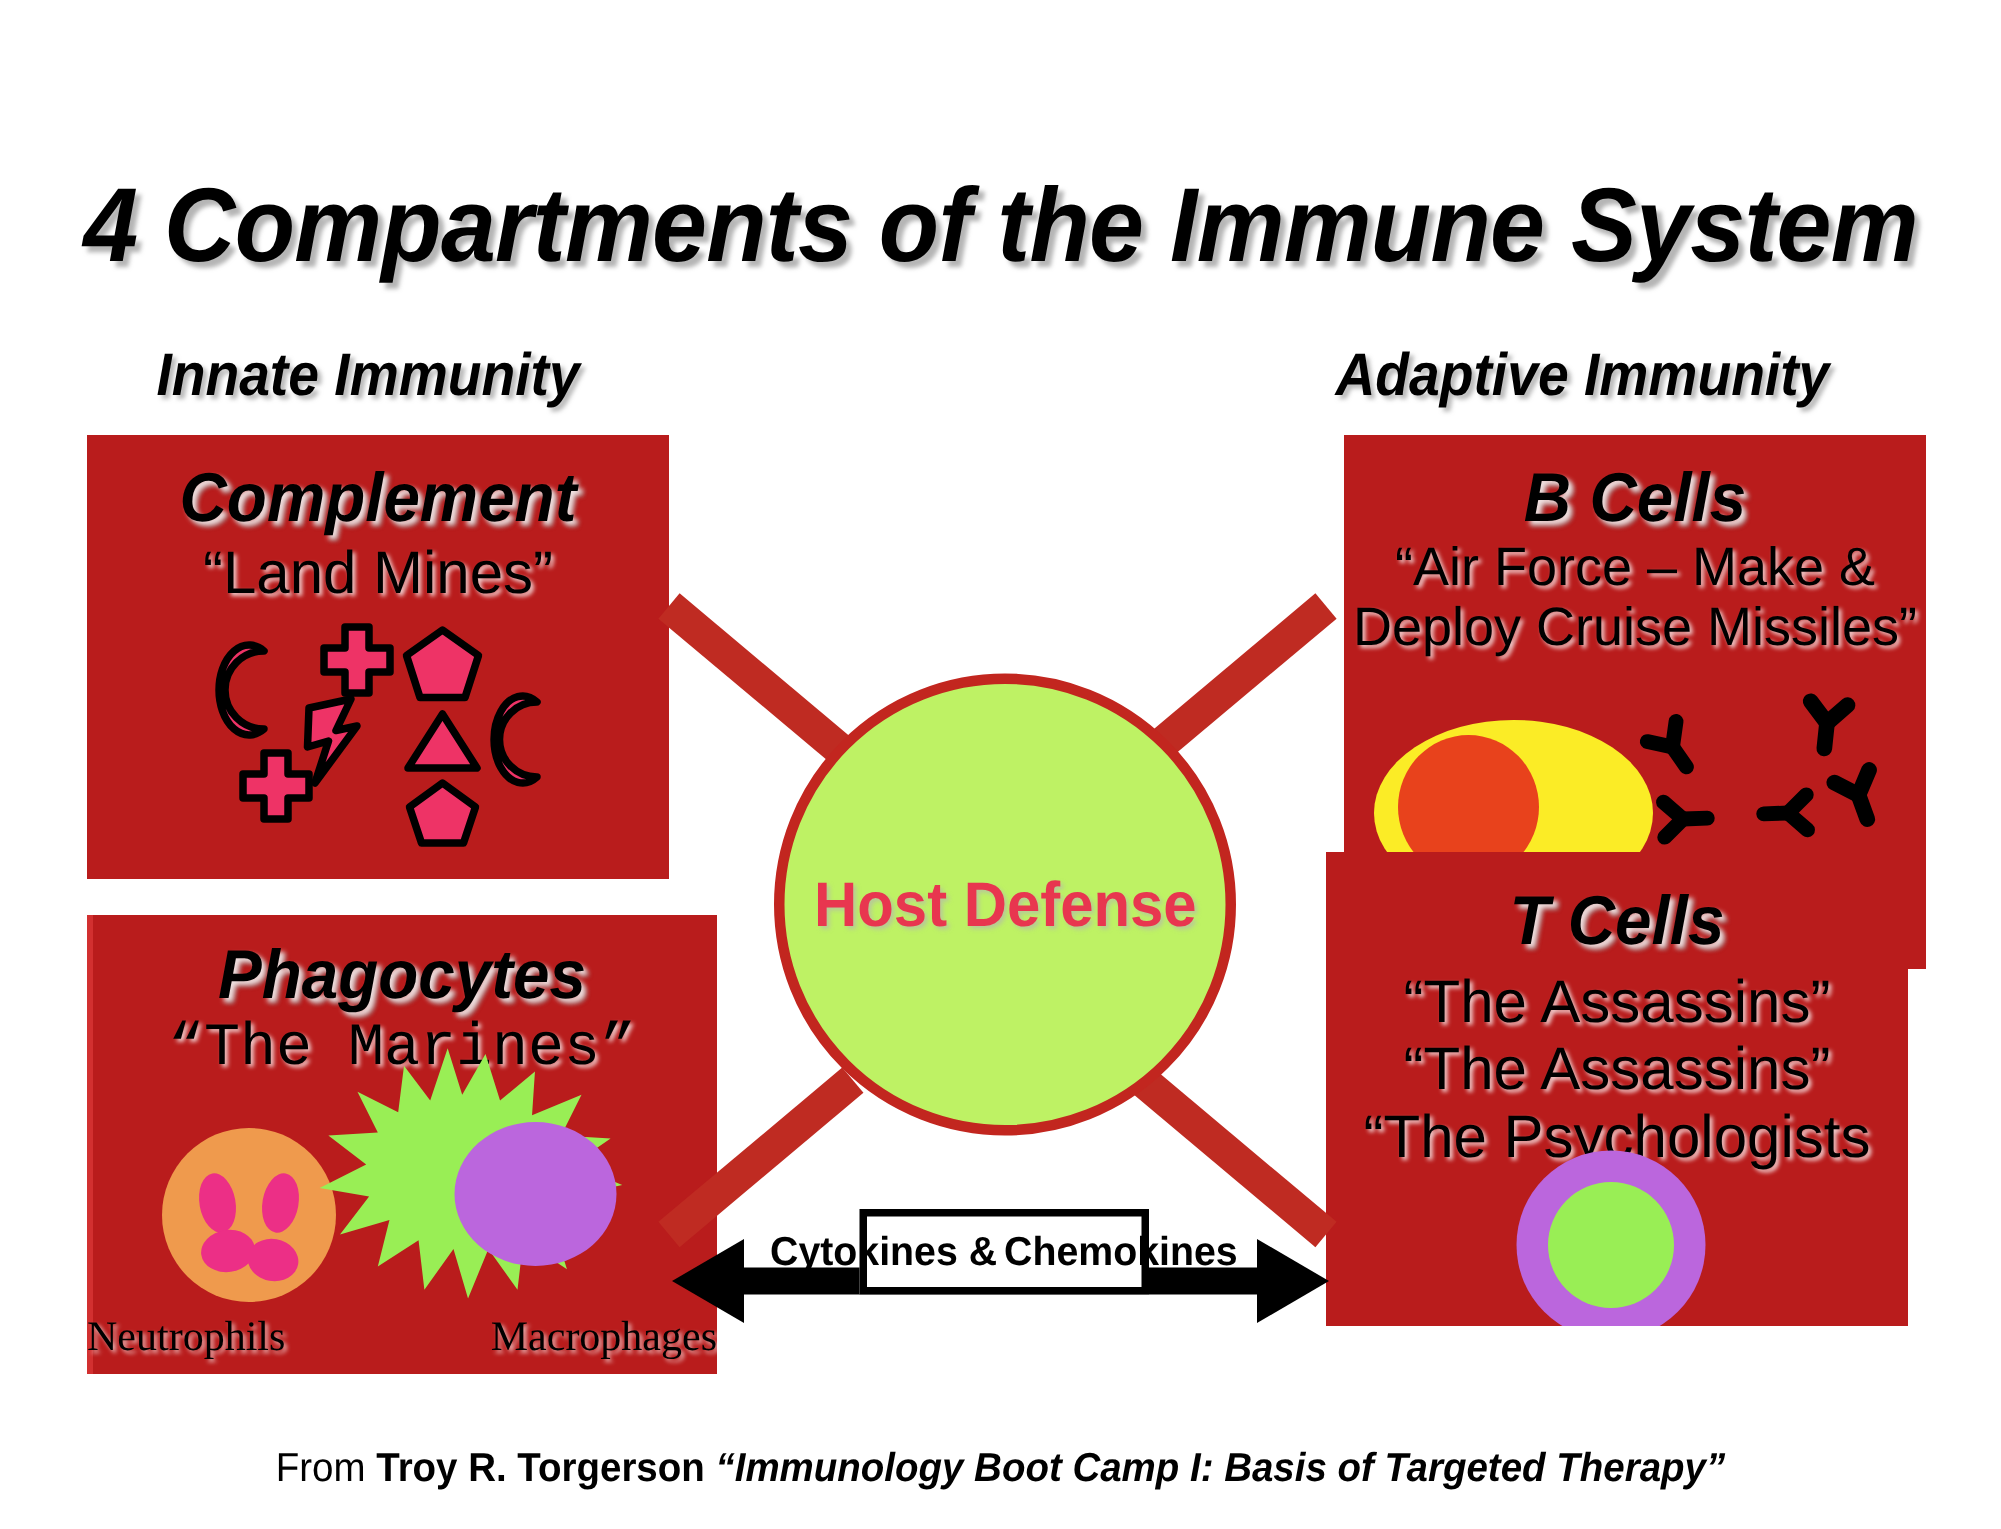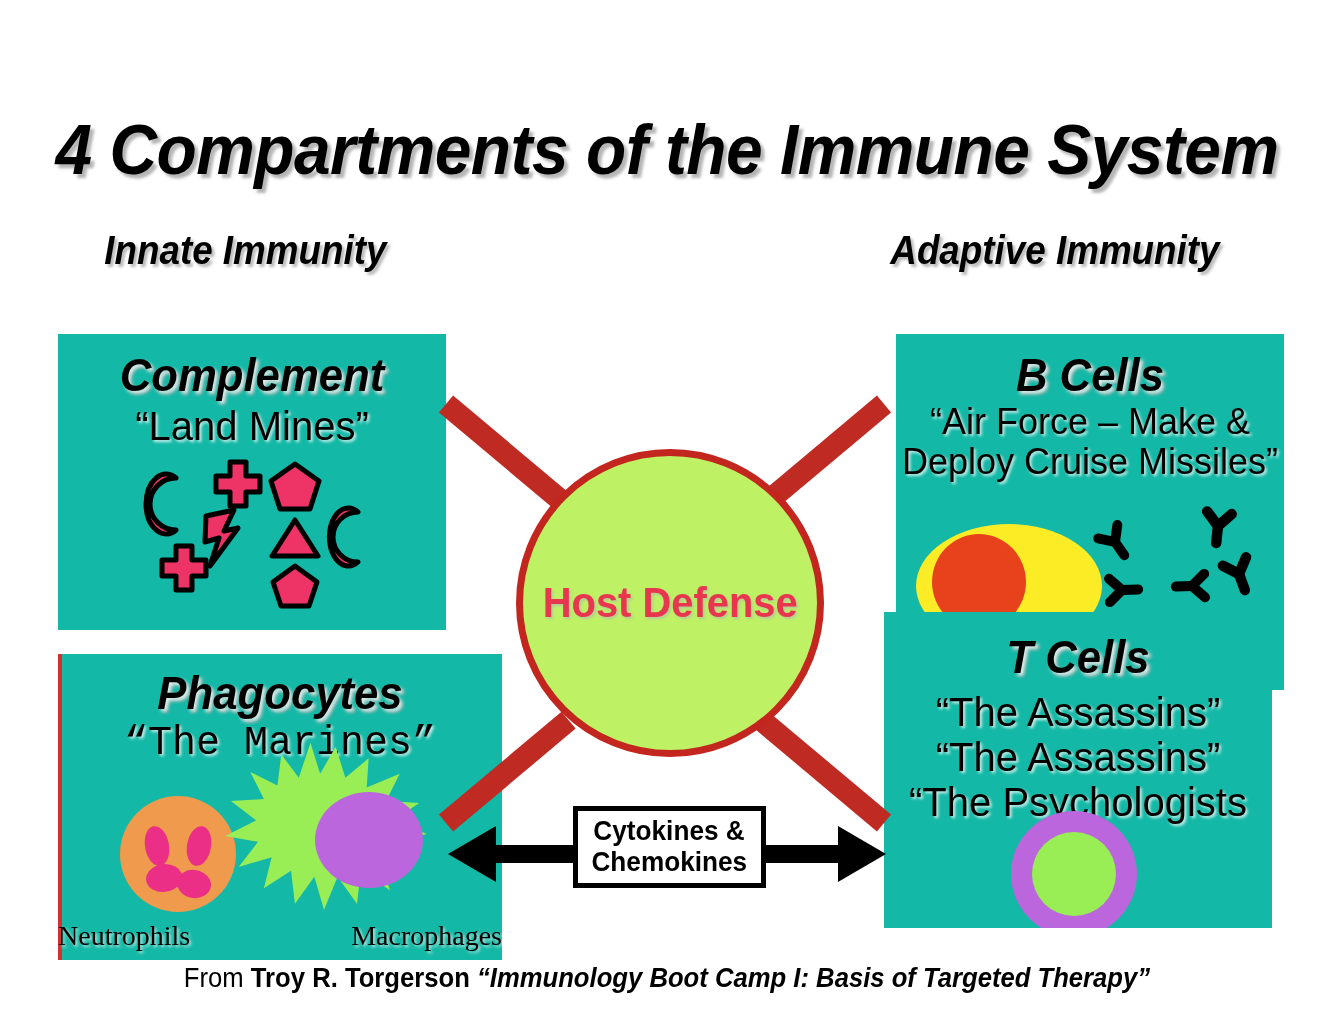--- a/index.html
+++ b/index.html
@@ -50,27 +50,26 @@
     transform: scaleX(0.92);
     text-shadow: 3px 3px 3px rgba(140,140,140,0.6);
     white-space: nowrap;
   }
   #header-innate { left: 92px; top: 228px; }
   #header-adaptive { left: 876px; top: 228px; }
 
   
   .panel {
     position: absolute;
-    background: #14b8a6;
+    background: #b91c1c;
     overflow: hidden;
-    margin-top: 44px;
   }
   #panel-complement { left: 58px;  top: 290px; width: 388px; height: 296px; }
   #panel-bcells     { left: 896px; top: 290px; width: 388px; height: 356px; }
-  #panel-phagocytes { left: 58px;  top: 610px; width: 444px; height: 306px; }
+  #panel-phagocytes { left: 58px;  top: 610px; width: 388px; height: 306px; padding-left: 32px; }
   #panel-tcells     { left: 884px; top: 568px; width: 388px; height: 316px; }
 
   .panel-redline {
     position: absolute;
     left: 0; top: 0;
     width: 4px;
     height: 100%;
     background: #d23030;
   }
 
@@ -179,27 +178,27 @@
     top: 812px;
     width: 438px;
     height: 86px;
     z-index: 6;
   }
   #cytokine-box {
     position: absolute;
     left: 573px;
     top: 806px;
     width: 193px;
-    height: 82px;
+    height: 57px;
     background: #ffffff;
     border: 5px solid #000000;
     box-sizing: border-box;
     z-index: 7;
     display: flex;
-    flex-direction: column;
+    flex-direction: row;
     align-items: center;
     justify-content: center;
   }
   #cytokine-box div {
     font-family: "Liberation Sans Narrow", "Liberation Sans", sans-serif;
     font-size: 27px;
     font-weight: bold;
     color: #000000;
     line-height: 1.15;
     white-space: nowrap;

